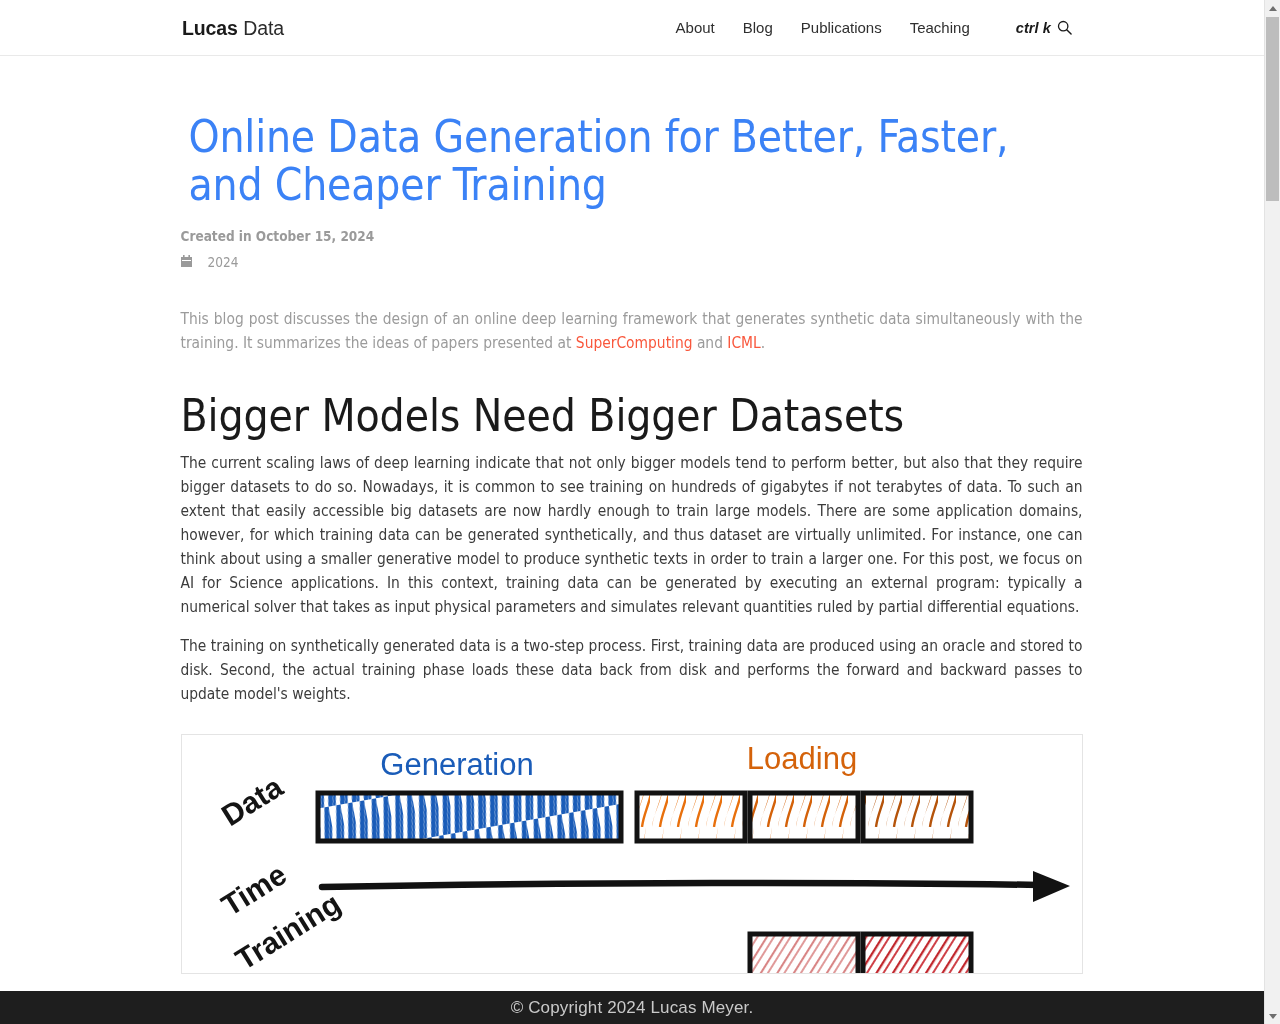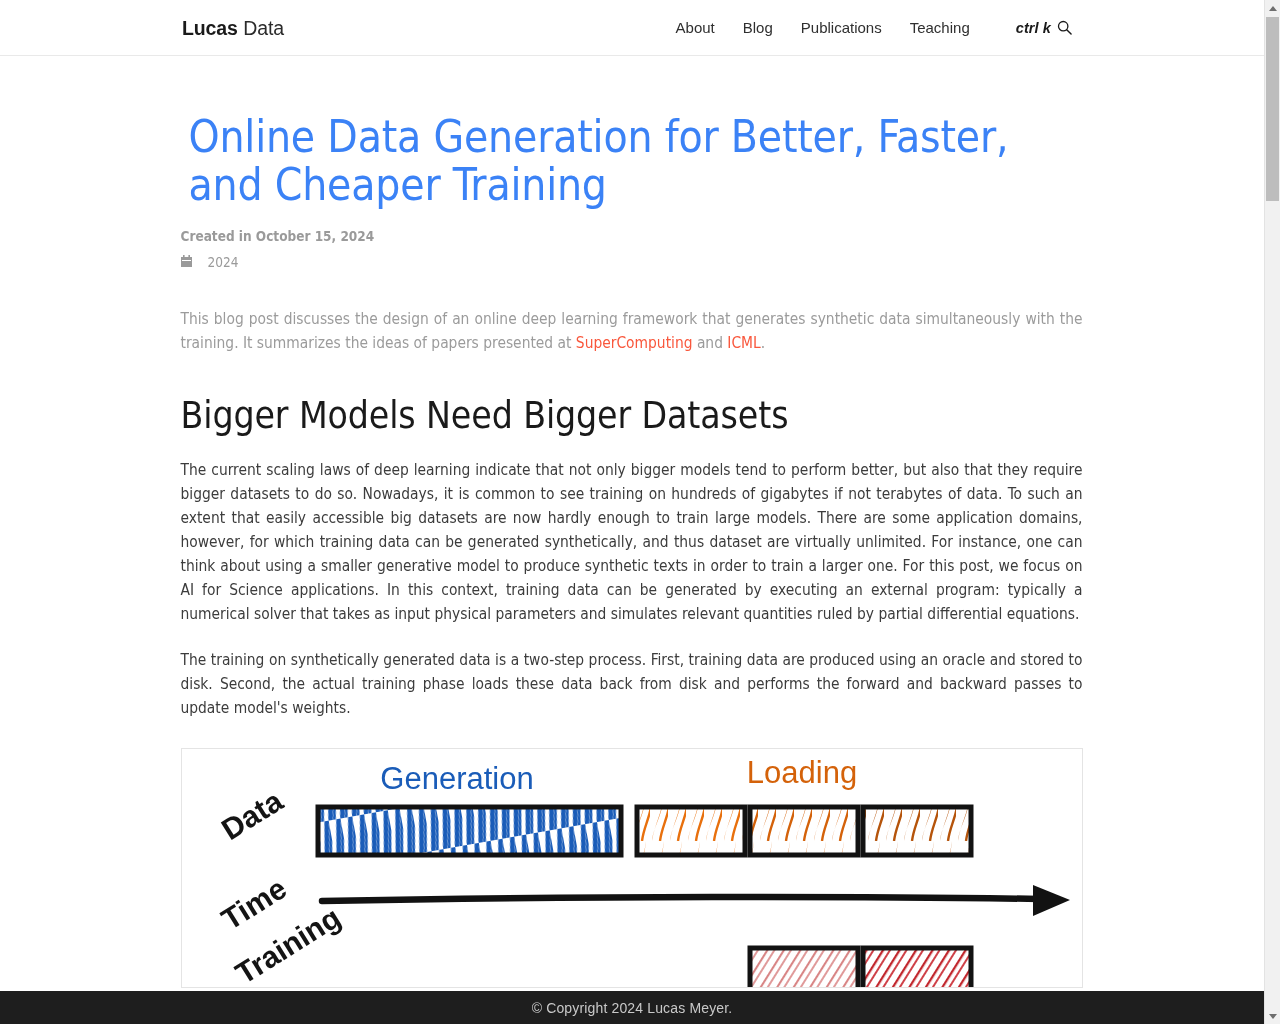--- a/index.html
+++ b/index.html
@@ -154,33 +154,33 @@
     max-width: 902px;
   }
   p.abstract a {
     color: #f9573c;
     text-decoration: none;
   }
 
   h2.section-title {
     font-family: "Liberation Sans Narrow", "DejaVu Sans Condensed", "Liberation Sans", sans-serif;
     font-stretch: condensed;
-    font-size: 37px;
+    font-size: 44px;
     line-height: 40px;
     font-weight: 400;
     color: #1a1a1a;
     margin: 0;
     letter-spacing: -0.1px;
   }
   .sec1 { padding-top: 41px; }
   .sec2 { padding-top: 42px; }
 
   p.body-text {
     color: #3c3c3c;
-    margin-top: 22px;
+    margin-top: 15px;
   }
 
   
   figure.diagram {
     margin: 28px 0 0 0;
     width: 902px;
     border: 1px solid #e4e4e4;
     background: #fff;
     padding: 0;
     overflow: hidden;
@@ -193,21 +193,21 @@
     position: absolute;
     left: 0;
     bottom: 0;
     width: 1264px;
     height: 33px;
     background: #1e1e1e;
     color: #c9c9c9;
     display: flex;
     align-items: center;
     justify-content: center;
-    font-size: 14px;
+    font-size: 17px;
     letter-spacing: 0.15px;
     z-index: 5;
   }
 
   
   #scrollbar {
     position: absolute;
     right: 0; top: 0;
     width: 16px;
     height: 1024px;

